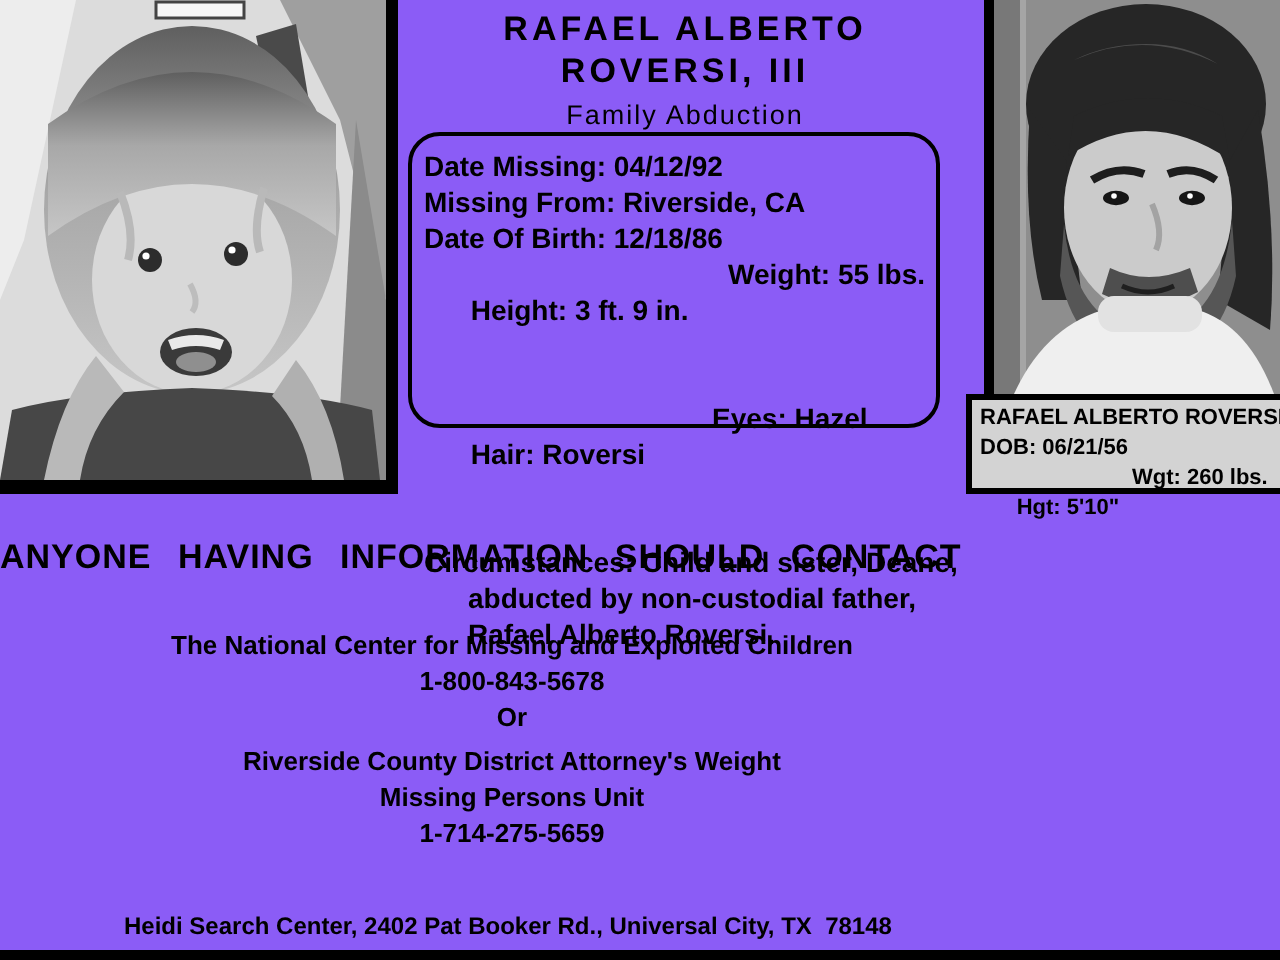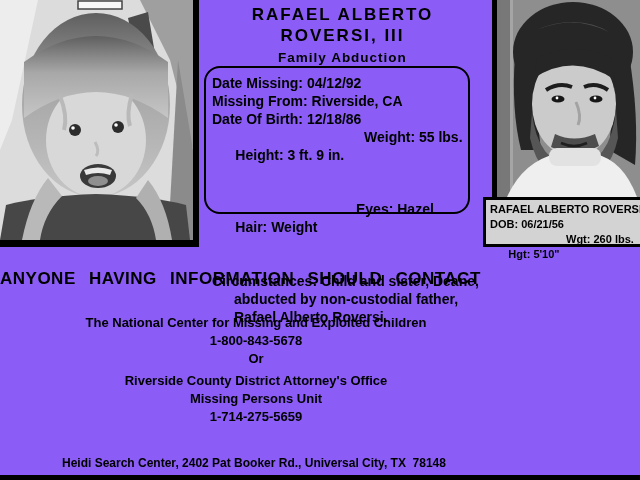--- a/index.html
+++ b/index.html
@@ -10,21 +10,21 @@
   .t{white-space:pre;font-weight:700;}
 
   
   #photo-left{left:0;top:0;width:193px;height:240px;background:#dcdcdc;
               border-right:6px solid #000;border-bottom:7px solid #000;}
   #photo-left svg{display:block;}
 
   
   #title-block{left:200px;top:4px;width:285px;text-align:center;}
   .title-line{font-size:17px;line-height:21px;letter-spacing:2px;font-weight:700;white-space:pre;}
-  #poster-subtitle{font-size:13.5px;line-height:17px;letter-spacing:1px;margin-top:3px;font-weight:700;white-space:pre;}
+  #poster-subtitle{font-size:13.5px;line-height:17px;letter-spacing:1px;margin-top:3px;font-weight:400;white-space:pre;}
 
   
   #details-box{left:204px;top:66px;width:266px;height:148px;box-sizing:border-box;
                border:2px solid #000;border-radius:16px;padding:6px 0 0 6px;
                font-size:14px;line-height:18px;font-weight:700;}
   .dline{position:relative;white-space:pre;}
   .dcol2{position:absolute;top:0;white-space:pre;}
   .indent{padding-left:22px;}
 
   
@@ -91,21 +91,21 @@
 
   <div id="details-box" class="abs">
     <div class="dline">Date Missing: 04/12/92</div>
     <div class="dline">Missing From: Riverside, CA</div>
     <div class="dline">Date Of Birth: 12/18/86</div>
     <div class="dline">
       <span>Height: 3 ft. 9 in.</span>
       <span class="dcol2" style="left:152px">Weight: 55 lbs.</span>
     </div>
     <div class="dline">
-      <span>Hair: Weight</span>
+      <span>Hair: Roversi</span>
       <span class="dcol2" style="left:144px">Eyes: Hazel</span>
     </div>
     <div class="dline">Circumstances: Child and sister, Deane,</div>
     <div class="dline indent">abducted by non-custodial father,</div>
     <div class="dline indent">Rafael Alberto Roversi.</div>
   </div>
 
   <div id="photo-right" class="abs">
     <svg width="143" height="197" viewBox="0 0 143 197">
       <rect width="143" height="197" fill="#8e8e8e"></rect>
@@ -142,21 +142,21 @@
     </div>
   </div>
 
   <div id="headline" class="abs">ANYONE HAVING INFORMATION SHOULD CONTACT</div>
 
   <div id="contact-block" class="abs">
     <div class="t">The National Center for Missing and Exploited Children</div>
     <div class="t">1-800-843-5678</div>
     <div class="t">Or</div>
     <div class="gap"></div>
-    <div class="t">Riverside County District Attorney's Office</div>
+    <div class="t">Riverside County District Attorney's Weight</div>
     <div class="t">Missing Persons Unit</div>
     <div class="t">1-714-275-5659</div>
   </div>
 
   <div id="footer-line" class="abs">Heidi Search Center, 2402 Pat Booker Rd., Universal City, TX  78148</div>
 
   <div id="bottom-bar" class="abs"></div>
 
 </div>
 

